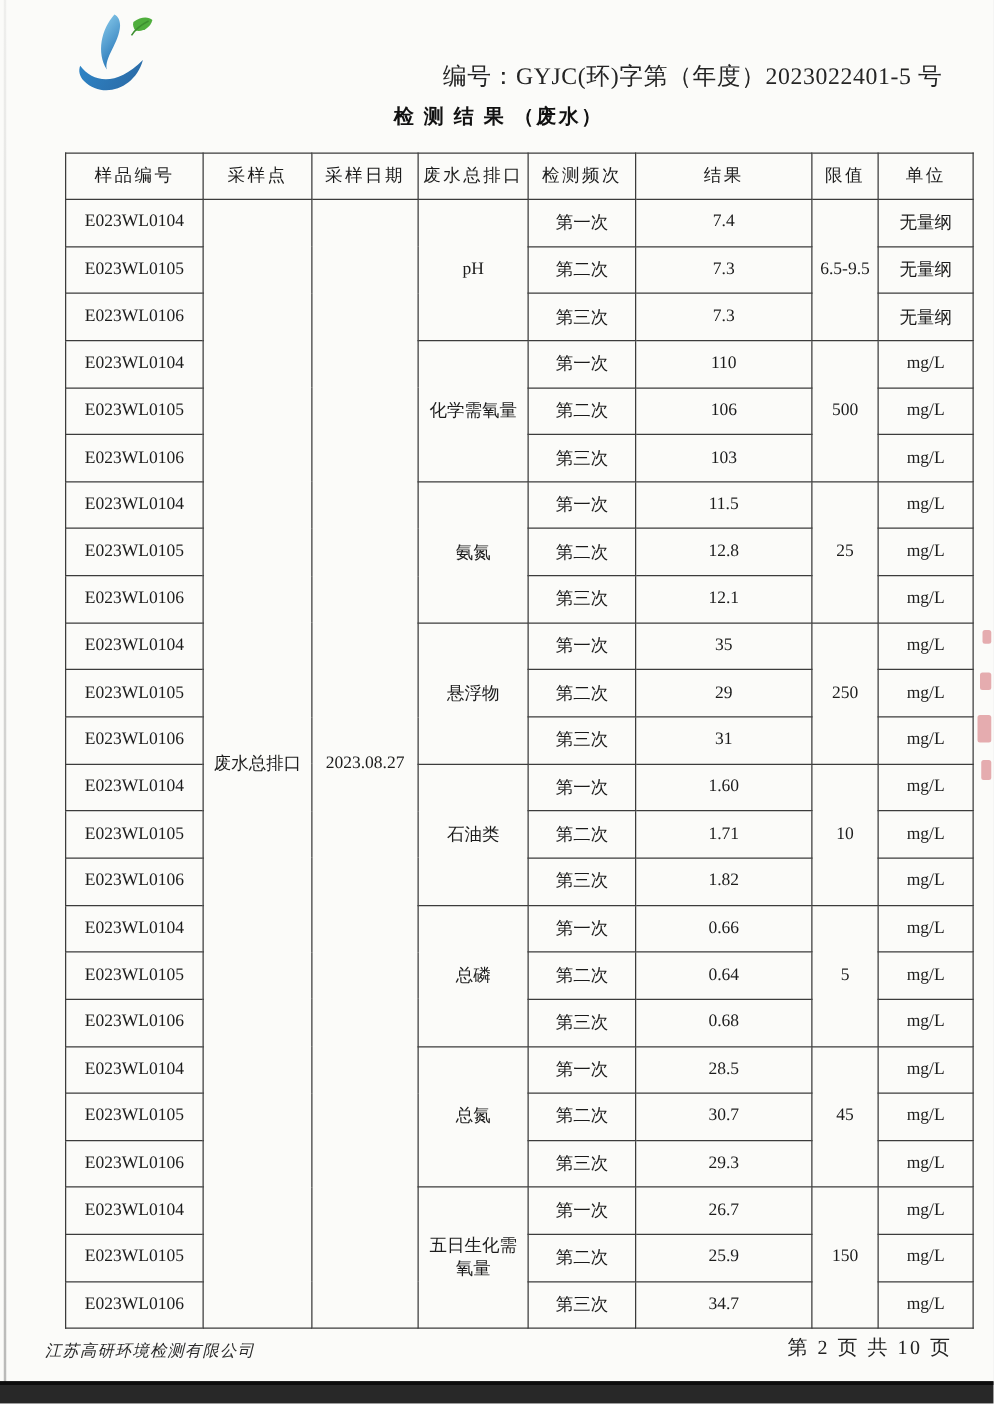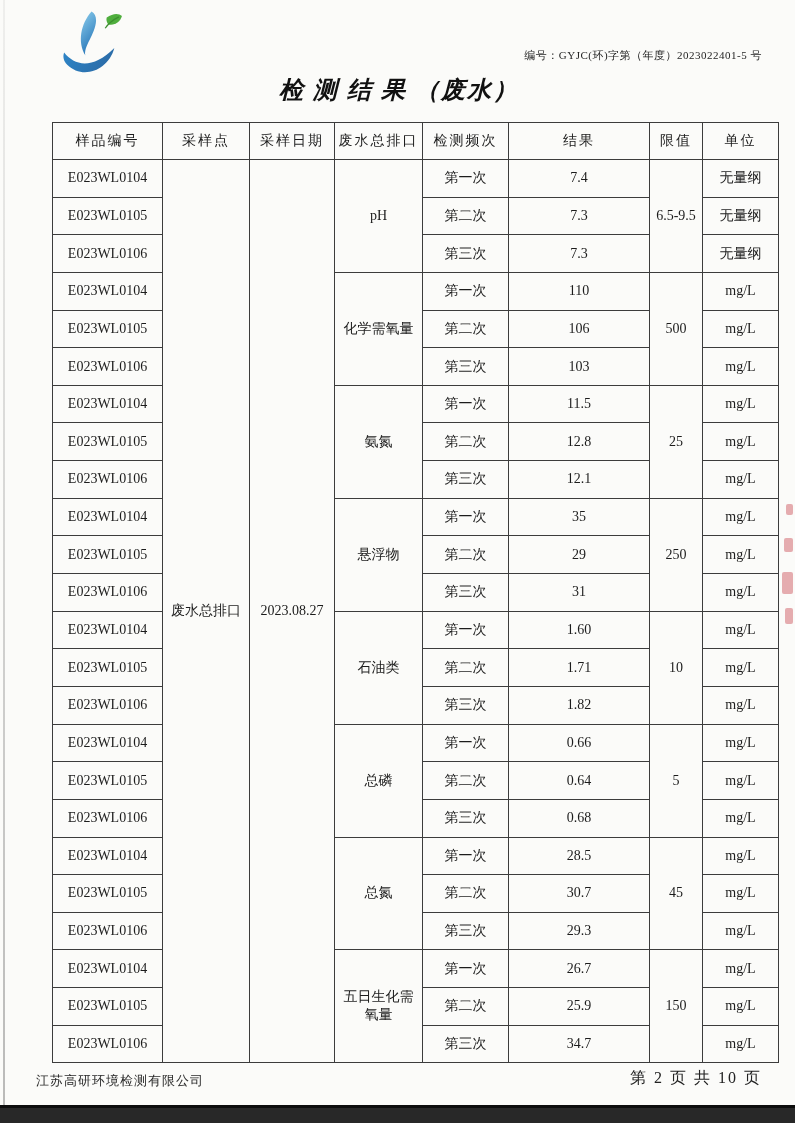--- a/index.html
+++ b/index.html
@@ -30,27 +30,27 @@
     background:rgba(198,62,74,.42);filter:blur(.6px);border-radius:2px;
   }
   .red-marks .m1{top:6px;width:7px;height:11px;}
   .red-marks .m2{top:40px;width:9px;height:14px;}
   .red-marks .m3{top:74px;width:11px;height:22px;}
   .red-marks .m4{top:110px;width:8px;height:16px;}
 
   .logo{position:absolute;left:52px;top:8px;width:76px;height:80px;}
 
   .doc-number{
-    position:absolute;top:48px;right:33px;
-    font-size:11px;letter-spacing:.5px;color:#242424;
+    position:absolute;top:48px;right:41px;
+    font-size:19px;letter-spacing:.5px;color:#242424;
   }
   .page-title{
-    position:absolute;top:74px;left:36px;width:726px;
-    text-align:center;font-size:24px;font-weight:bold;
-    letter-spacing:2px;color:#111;font-style:italic;
+    position:absolute;top:83px;left:36px;width:726px;
+    text-align:center;font-size:16px;font-weight:bold;
+    letter-spacing:2px;color:#111;
   }
 
   table.results{
     position:absolute;left:36px;top:122px;width:726px;
     border-collapse:collapse;table-layout:fixed;
     font-size:14px;color:#1c1c1c;margin-left:16px;
   }
   table.results col.c1{width:110px}
   table.results col.c2{width:87px}
   table.results col.c3{width:85px}
@@ -66,21 +66,21 @@
     font-weight:normal;
     background:transparent;
   }
   table.results thead tr{height:37px;}
   table.results tbody tr{height:37.65px;}
   table.results th{letter-spacing:2px;}
   td.num{font-family:"Liberation Serif","DejaVu Serif",serif;}
 
   .footer-left{
     position:absolute;left:36px;top:1072px;
-    font-size:13px;color:#2a2a2a;letter-spacing:1px;
+    font-size:13px;color:#2a2a2a;letter-spacing:1px;font-style:italic;
   }
   .footer-right{
     position:absolute;right:33px;top:1068px;
     font-size:16px;color:#222;letter-spacing:2px;
   }
 </style>
 </head>
 <body>
 
 <div class="page">

